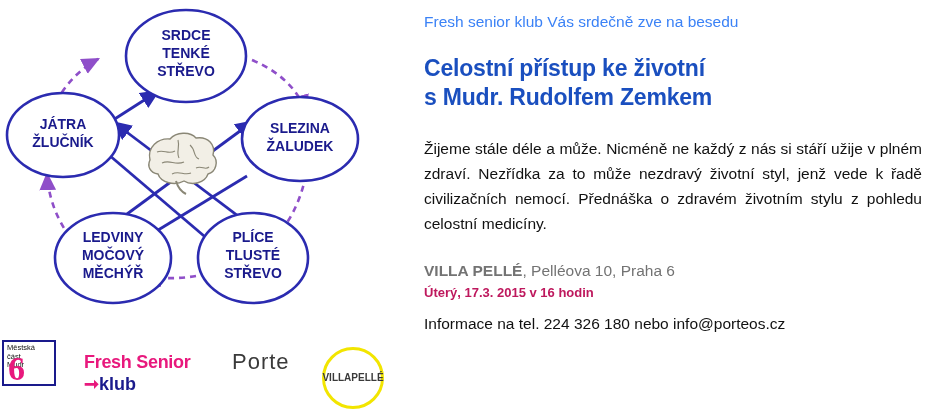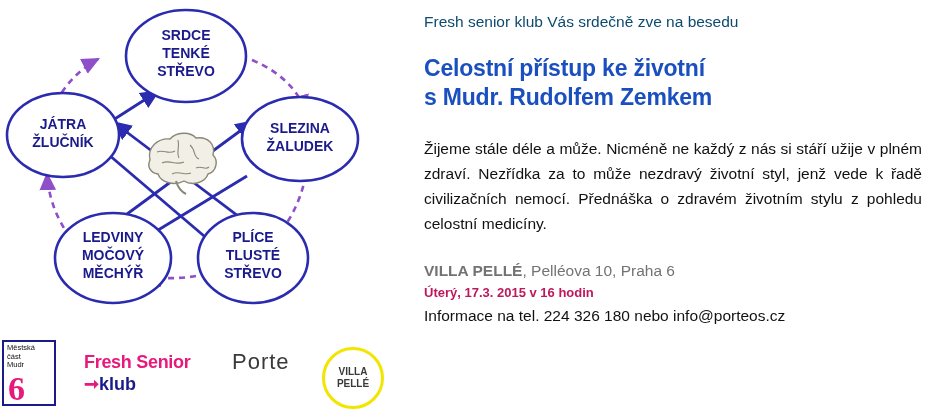--- a/index.html
+++ b/index.html
@@ -26,21 +26,21 @@
   #diagram-svg { display: block; }
 
   
   #logo-strip {
     position: absolute;
     left: 0; top: 330px;
     width: 410px; height: 80px;
   }
   .logo-mcp {
     position: absolute; left: 2px; top: 10px;
-    width: 54px; height: 66px;
+    width: 54px; height: 46px;
     border: 2px solid #1a1a8c;
     background: #ffffff;
   }
   .logo-mcp .mcp-text {
     position: absolute; left: 3px; top: 2px;
     font-size: 7.5px; line-height: 8.5px;
     color: #111111;
     font-family: "Liberation Sans", sans-serif;
   }
   .logo-mcp .mcp-six {
@@ -71,39 +71,39 @@
     position: absolute; left: 232px; top: 19px;
     font-size: 22px; color: #3a3a3a;
     letter-spacing: 1px;
     font-family: "Liberation Sans", sans-serif;
   }
   .logo-villa {
     position: absolute; left: 322px; top: 17px;
     width: 62px; height: 62px;
     border-radius: 50%;
     border: 3px solid #f2e500;
-    display: flex; flex-direction: column;
+    display: flex; flex-direction: row;
     align-items: center; justify-content: center;
     text-align: center;
   }
   .logo-villa span {
     font-size: 10px; font-weight: bold; color: #3a3a3a;
     line-height: 12px;
   }
 
   
   #text-panel {
     position: absolute;
     left: 424px; top: 0;
     width: 510px; height: 410px;
     padding-top: 12px;
   }
   .intro {
     font-size: 15.5px;
-    color: #0c4a6e;
+    color: #3b82f6;
     line-height: 20px;
     margin-bottom: 22px;
   }
   .headline {
     color: #1a4fbf;
     font-size: 23px;
     font-weight: bold;
     line-height: 29px;
     margin-bottom: 24px;
     letter-spacing: -0.2px;
@@ -126,21 +126,21 @@
   .date-line {
     font-size: 13px;
     color: #be185d;
     font-weight: bold;
     line-height: 22px;
   }
   .info-line {
     font-size: 15.5px;
     color: #111111;
     line-height: 22px;
-    margin-top: 1px;
+    margin-top: 9px;
   }
 
   
   .node-label {
     font-family: "Liberation Sans", sans-serif;
     font-size: 14px;
     font-weight: bold;
     fill: #1a1a8c;
     text-anchor: middle;
   }

